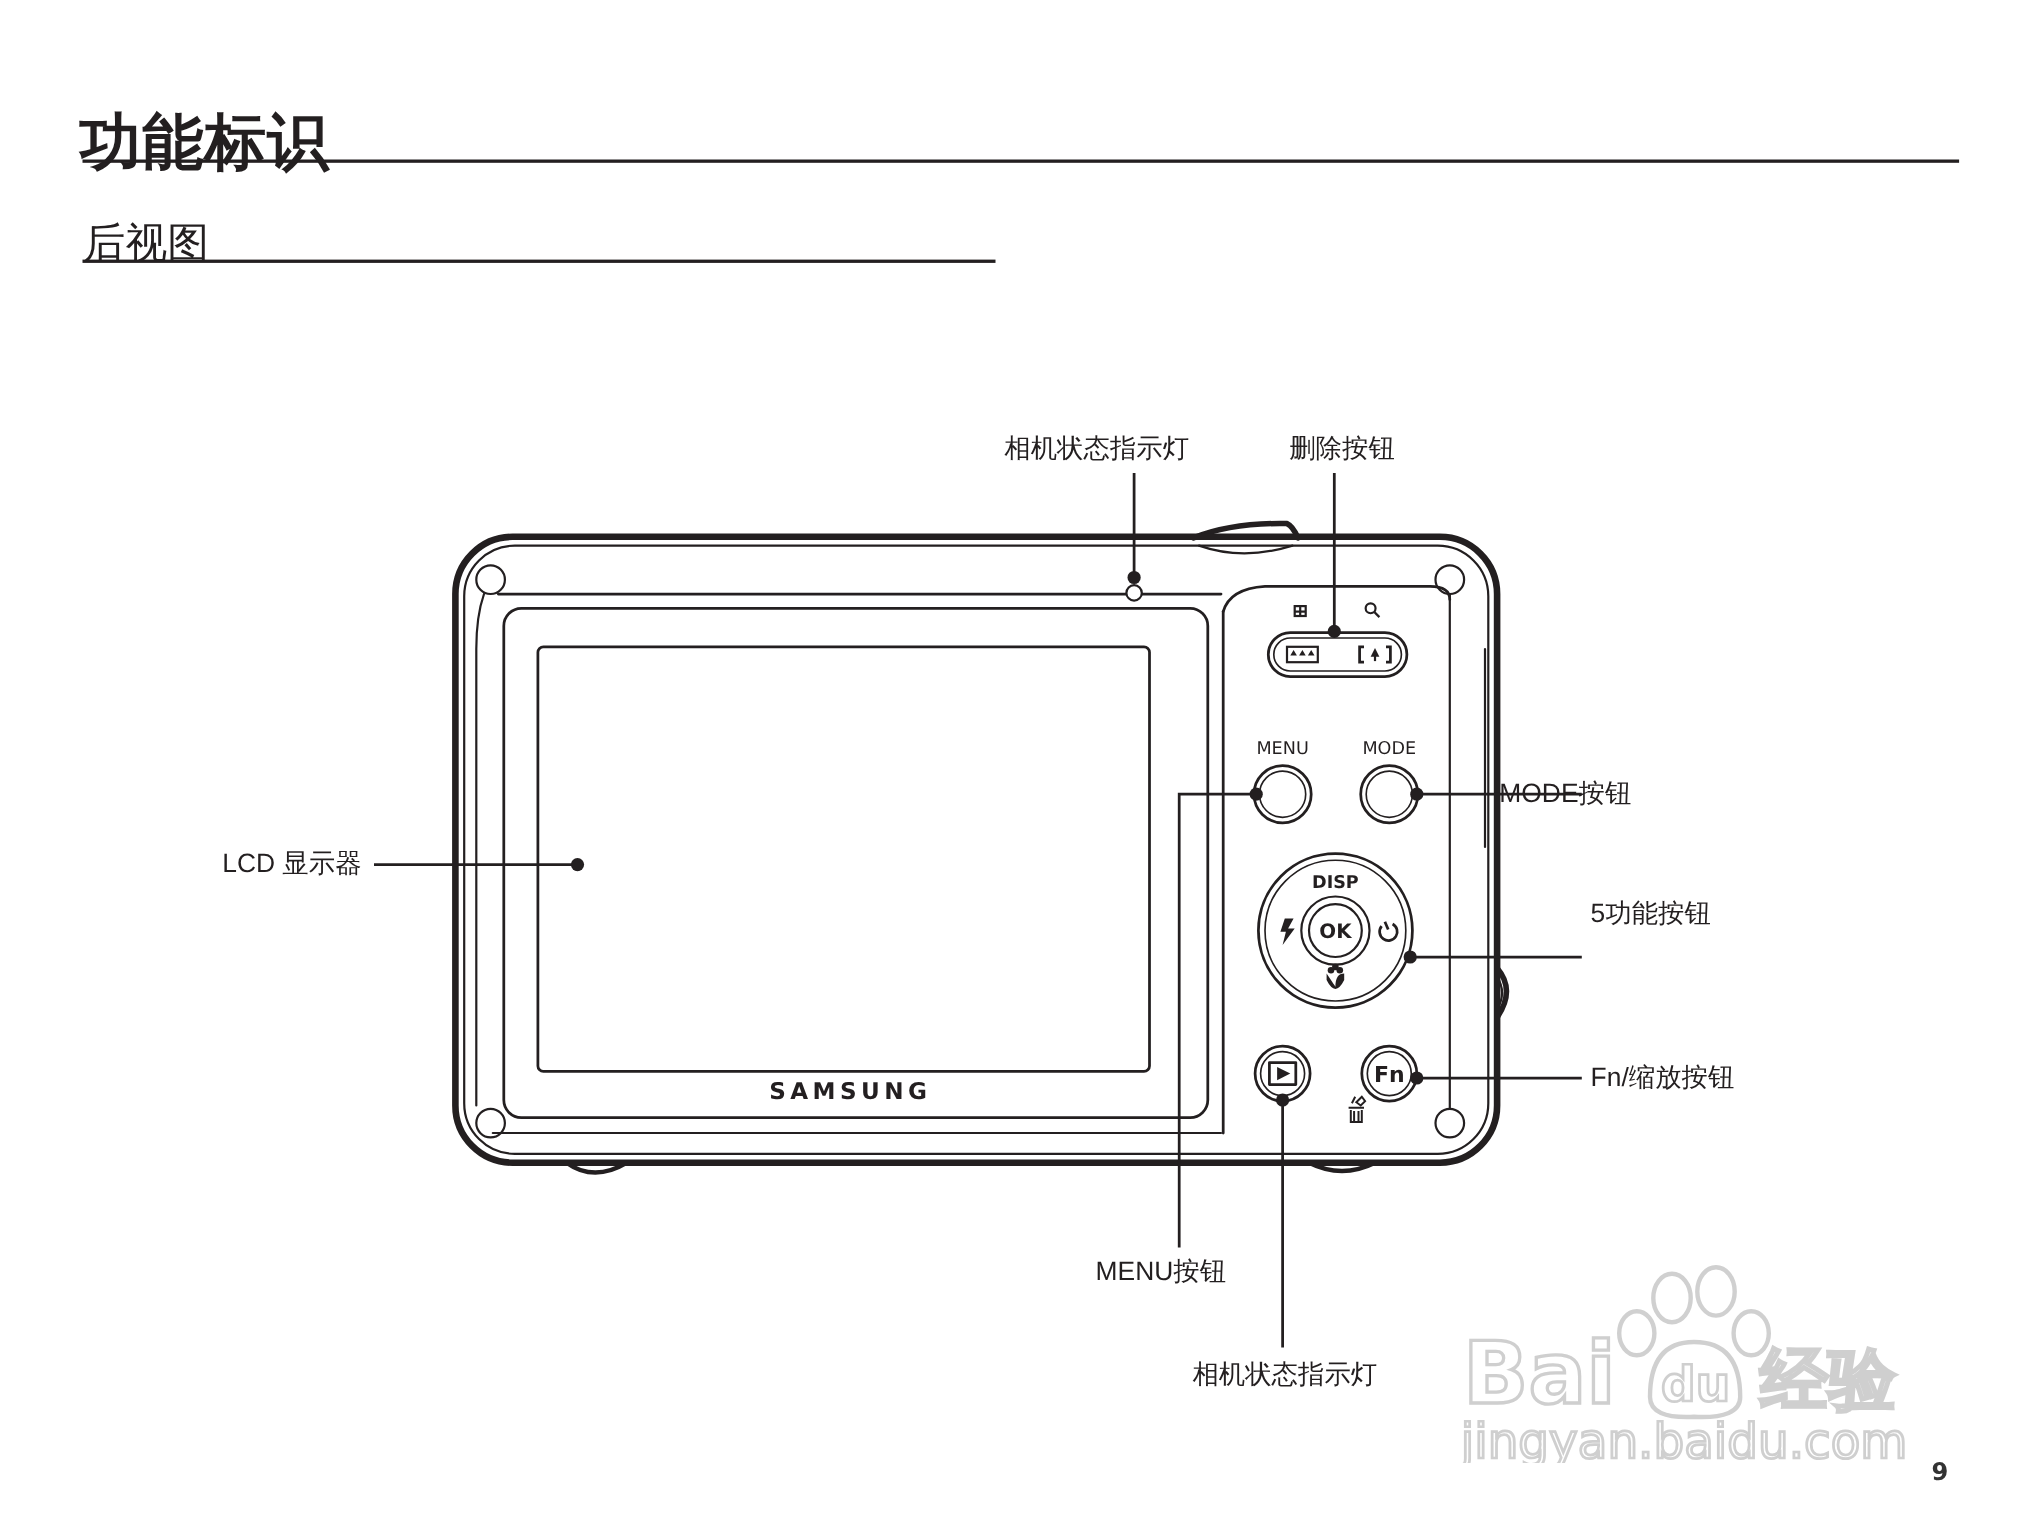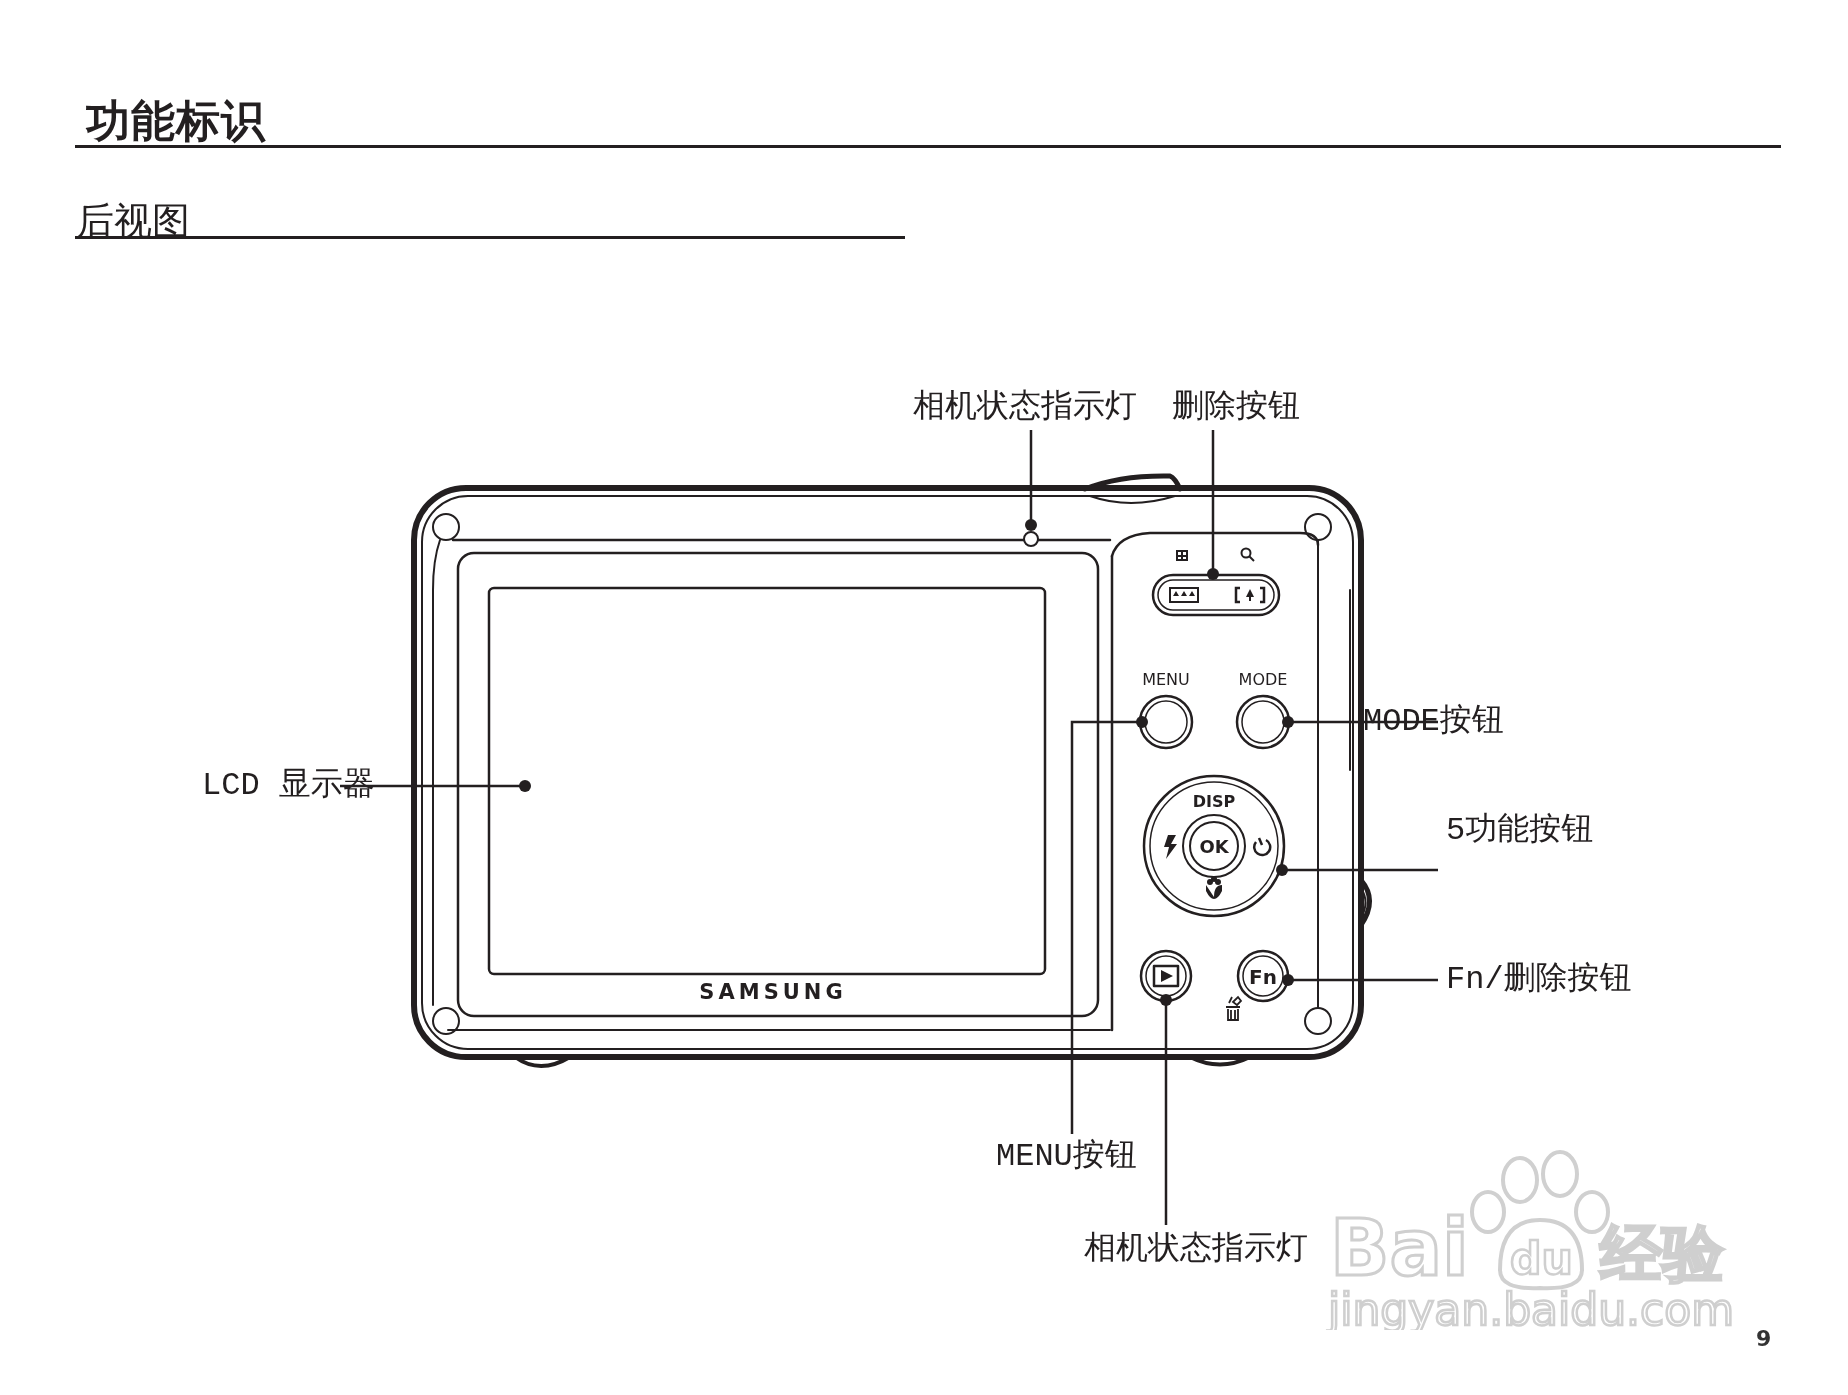--- a/index.html
+++ b/index.html
@@ -1,23 +1,23 @@
 <!DOCTYPE html>
 <html><head>
 <meta charset="utf-8">
 <style>
   html, body { margin:0; padding:0; background:#ffffff; }
   body { width:1848px; height:1395px; position:relative; overflow:hidden;
          font-family:"DejaVu Sans", "Liberation Sans", sans-serif; color:#231f20; }
   .abs { position:absolute; }
-  .title { left:86px; top:92px; font-size:44px; font-weight:bold; letter-spacing:1px; }
+  .title { left:72px; top:92px; font-size:56px; font-weight:bold; letter-spacing:1px; }
   .title-rule { left:75px; top:145px; width:1706px; height:3px; background:#231f20; }
   .subtitle { left:76px; top:196px; font-size:38px; }
   .subtitle-rule { left:75px; top:236px; width:830px; height:3px; background:#231f20; }
-  .callout { font-family:Liberation Mono, monospace; font-size:32px; white-space:nowrap; line-height:30px; }
+  .callout { font-family:Liberation Sans, sans-serif; font-size:24px; white-space:nowrap; line-height:30px; }
   .page-num { left:1756px; top:1326px; font-size:22px; font-weight:bold; color:#333; }
   .watermark { left:1320px; top:1150px; width:440px; height:180px; }
   svg text { font-family:"DejaVu Sans", sans-serif; }
 </style>
 </head>
 <body>
 
 <div class="abs title">功能标识</div>
 <div class="abs title-rule"></div>
 <div class="abs subtitle">后视图</div>
@@ -159,21 +159,21 @@
     <circle cx="1142" cy="722" r="6"></circle>
     <circle cx="1166" cy="1000" r="6"></circle>
   </g>
 </svg>
 
 <div class="abs callout" style="left:913px;top:393px">相机状态指示灯</div>
 <div class="abs callout" style="left:1172px;top:393px">删除按钮</div>
 <div class="abs callout" style="left:202px;top:771px">LCD 显示器</div>
 <div class="abs callout" style="left:1363px;top:707px">MODE按钮</div>
 <div class="abs callout" style="left:1446px;top:816px">5功能按钮</div>
-<div class="abs callout" style="left:1446px;top:965px">Fn/删除按钮</div>
+<div class="abs callout" style="left:1446px;top:965px">Fn/缩放按钮</div>
 <div class="abs callout" style="left:996px;top:1142px">MENU按钮</div>
 <div class="abs callout" style="left:1084px;top:1235px">相机状态指示灯</div>
 
 <svg class="abs watermark" viewBox="0 0 440 180">
   <g fill="none" stroke="#d0d0d0" stroke-width="4">
     <ellipse cx="200" cy="30" rx="17" ry="22"></ellipse>
     <ellipse cx="240" cy="24" rx="17" ry="22"></ellipse>
     <ellipse cx="168" cy="62" rx="16" ry="20"></ellipse>
     <ellipse cx="272" cy="62" rx="16" ry="20"></ellipse>
     <path d="M180 120 Q180 70 220 70 Q262 70 262 120 Q262 140 220 138 Q180 140 180 120Z"></path>

